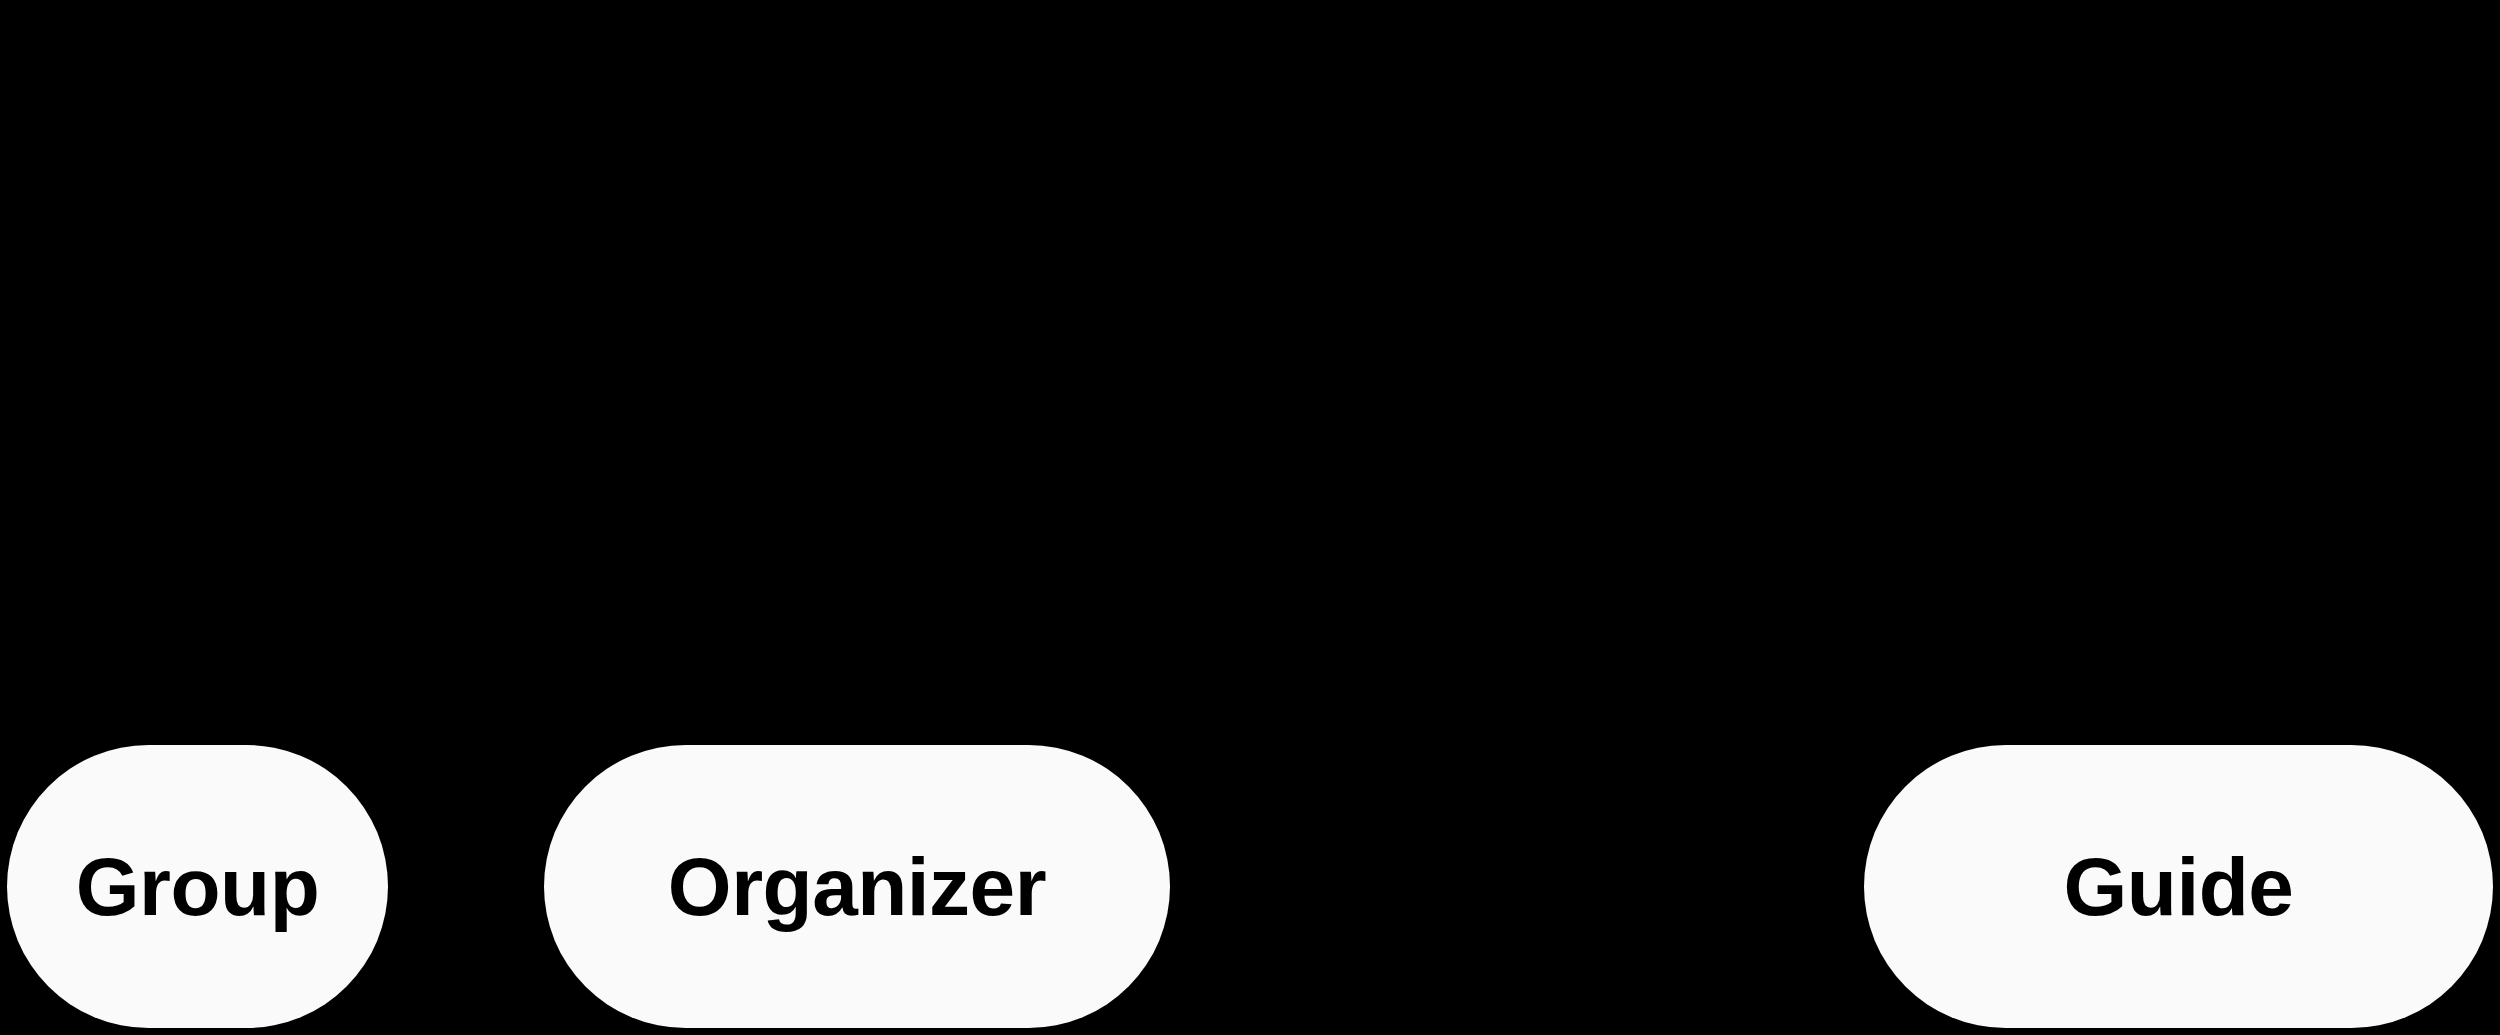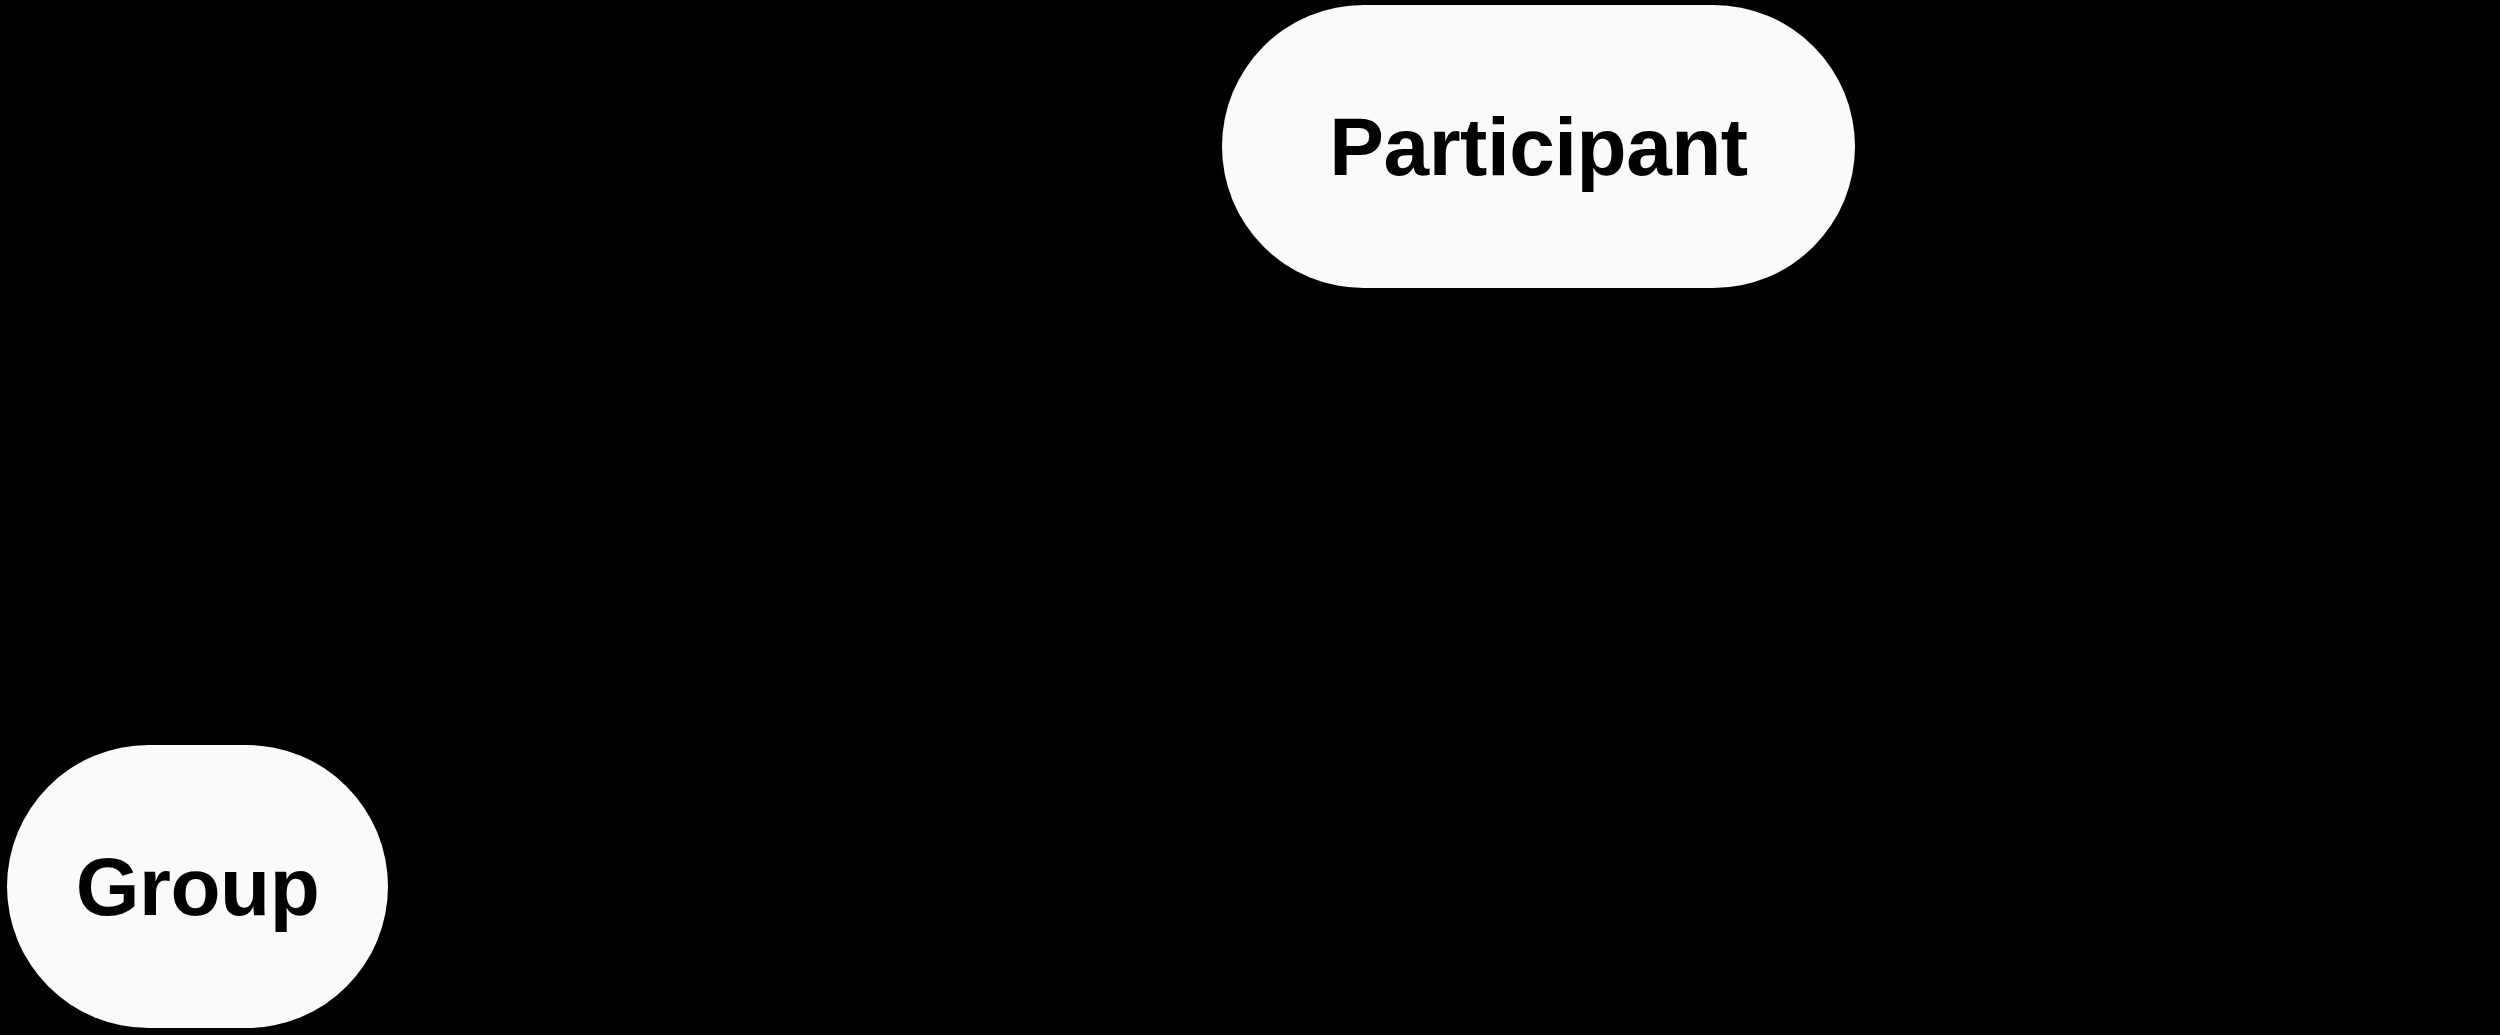--- a/index.html
+++ b/index.html
@@ -44,23 +44,26 @@
   #node-participant { left: 1222px; top: 5px;   width: 633px; height: 283px; }
   #node-group       { left: 7px;    top: 745px; width: 381px; height: 283px; justify-content: center; }
   #node-organizer   { left: 544px;  top: 745px; width: 626px; height: 283px; }
   #node-guide       { left: 1864px; top: 745px; width: 629px; height: 283px; }
 </style>
 </head>
 <body>
 
 <div id="canvas">
 
-  <div class="node" id="node-participant">
-    <span class="node-label">Participant</span>
-  </div>
 
   <div class="node" id="node-group">
     <span class="node-label">Group</span>
   </div>
 
+  <div class="node" id="node-organizer">
+    <span class="node-label">Organizer</span>
+  </div>
 
+  <div class="node" id="node-guide">
+    <span class="node-label">Guide</span>
+  </div>
 
 </div>
 
 </body></html>

